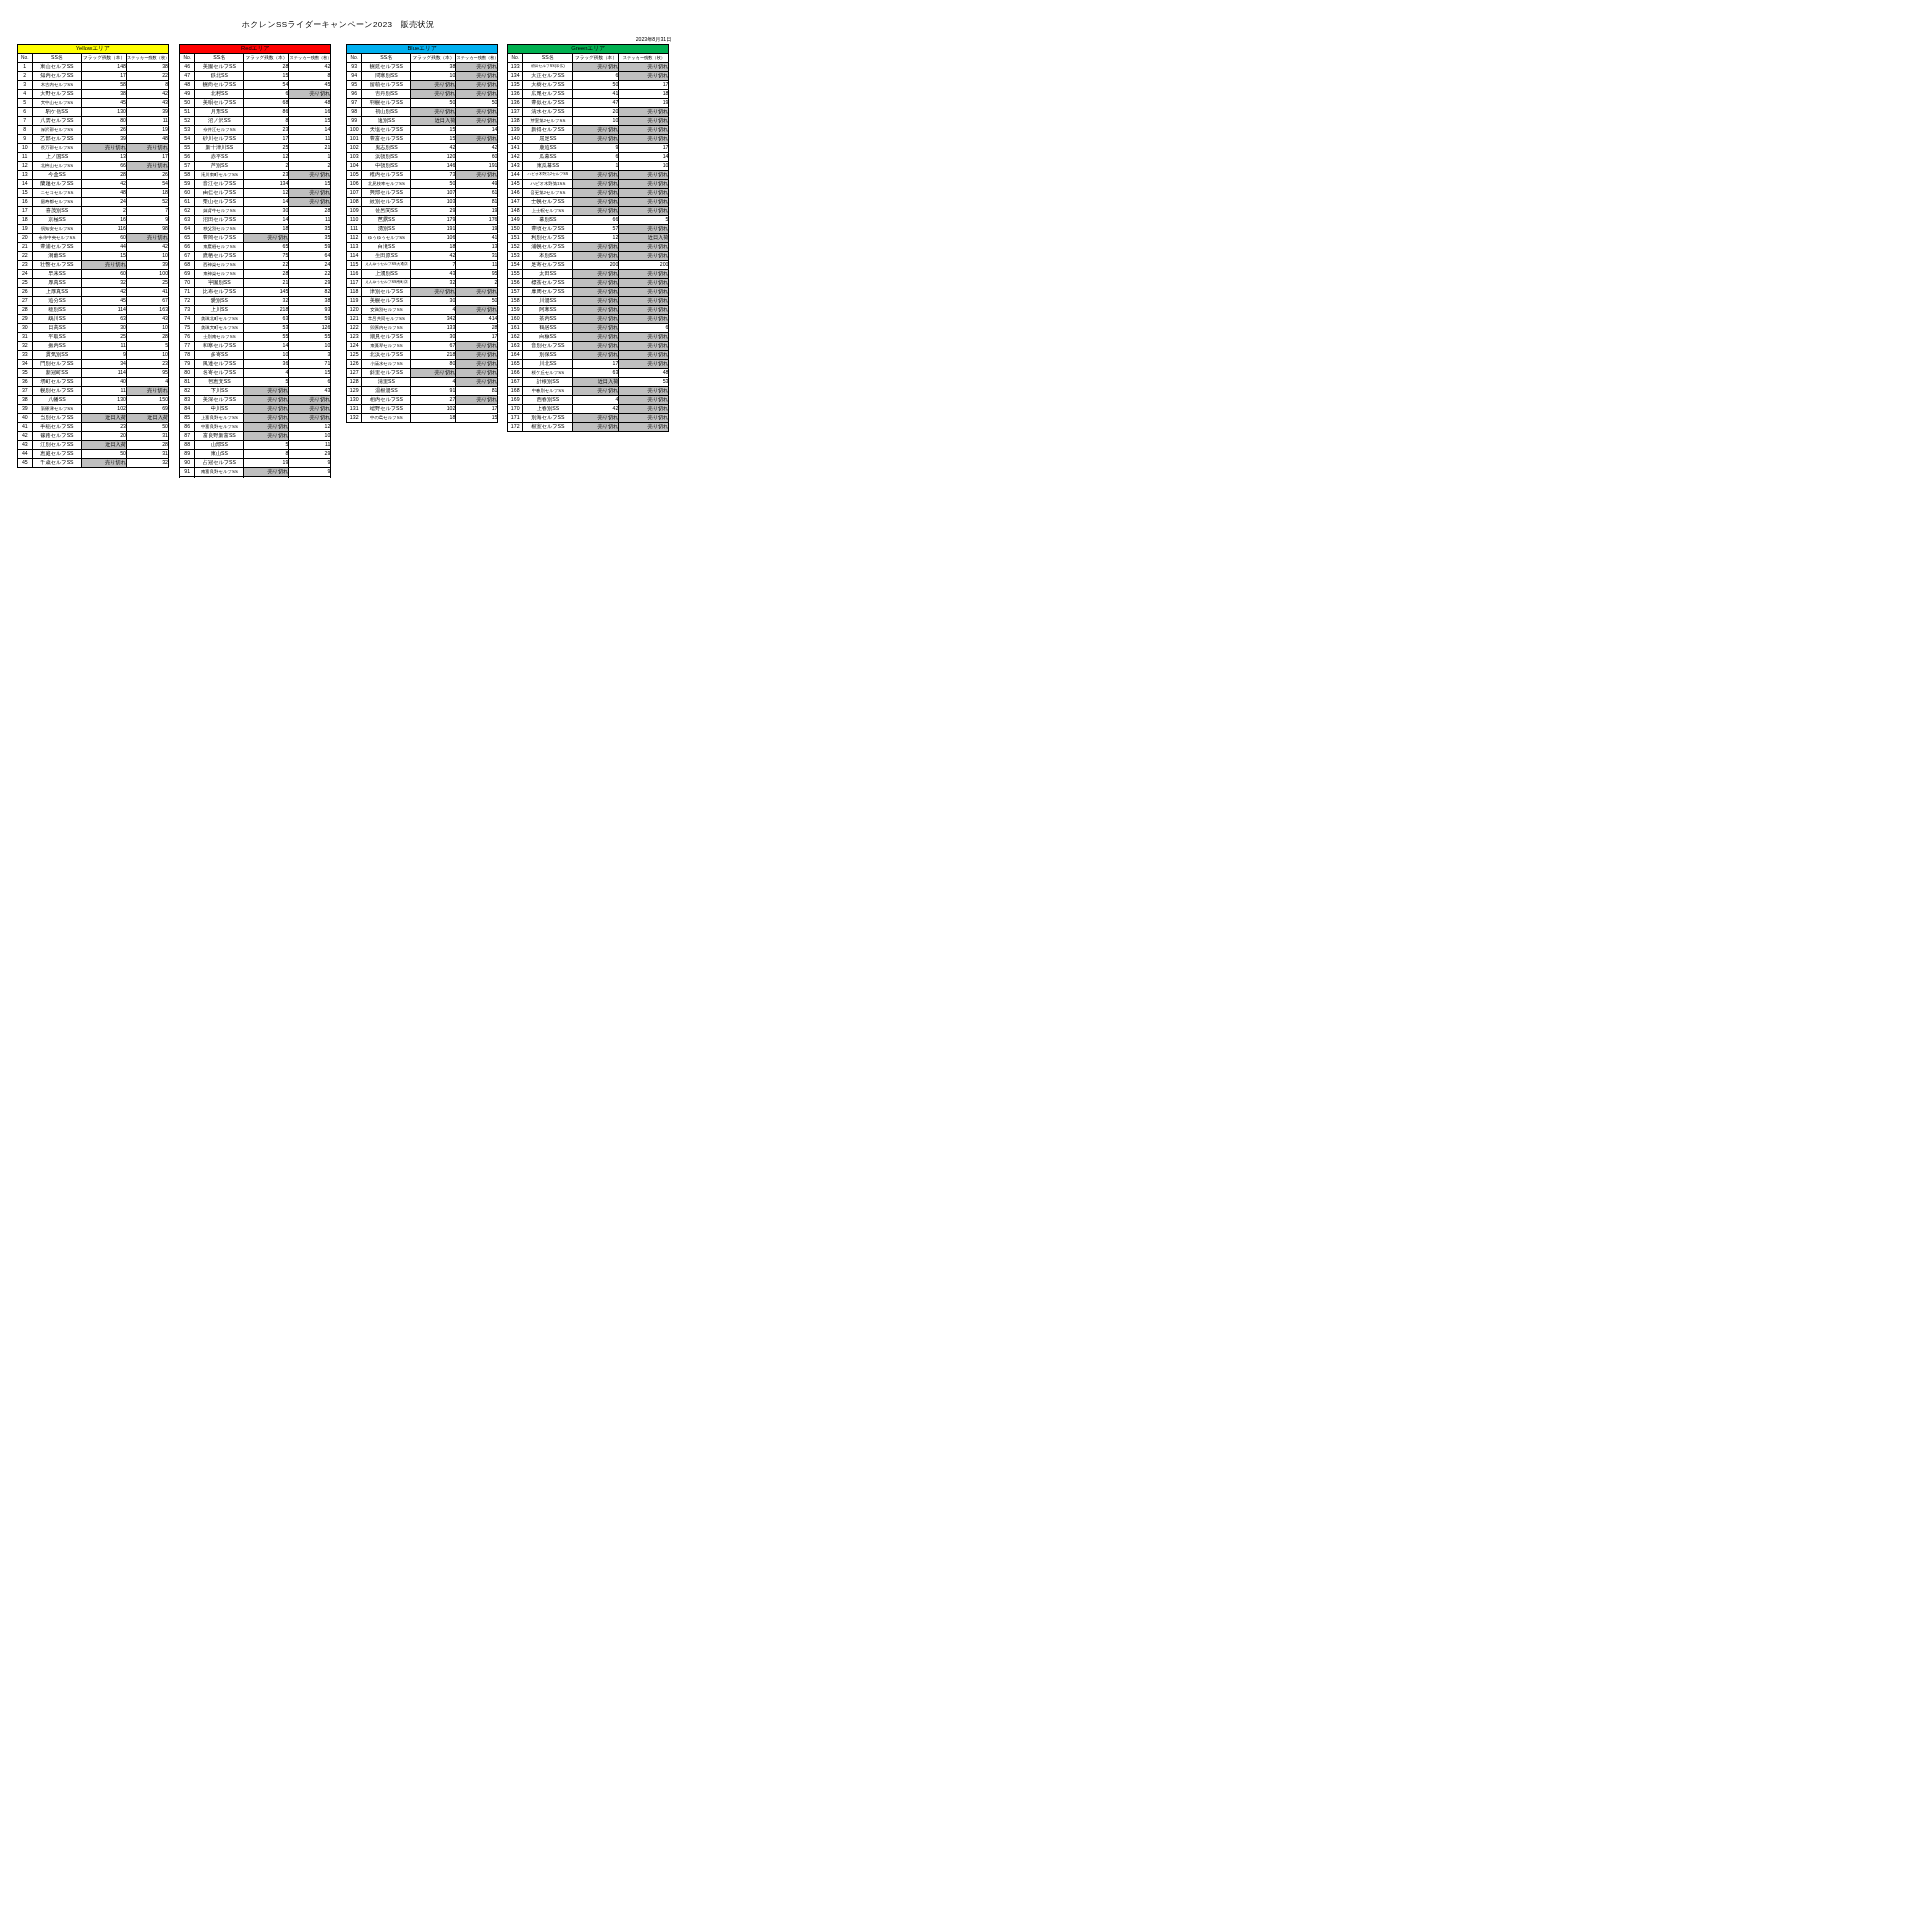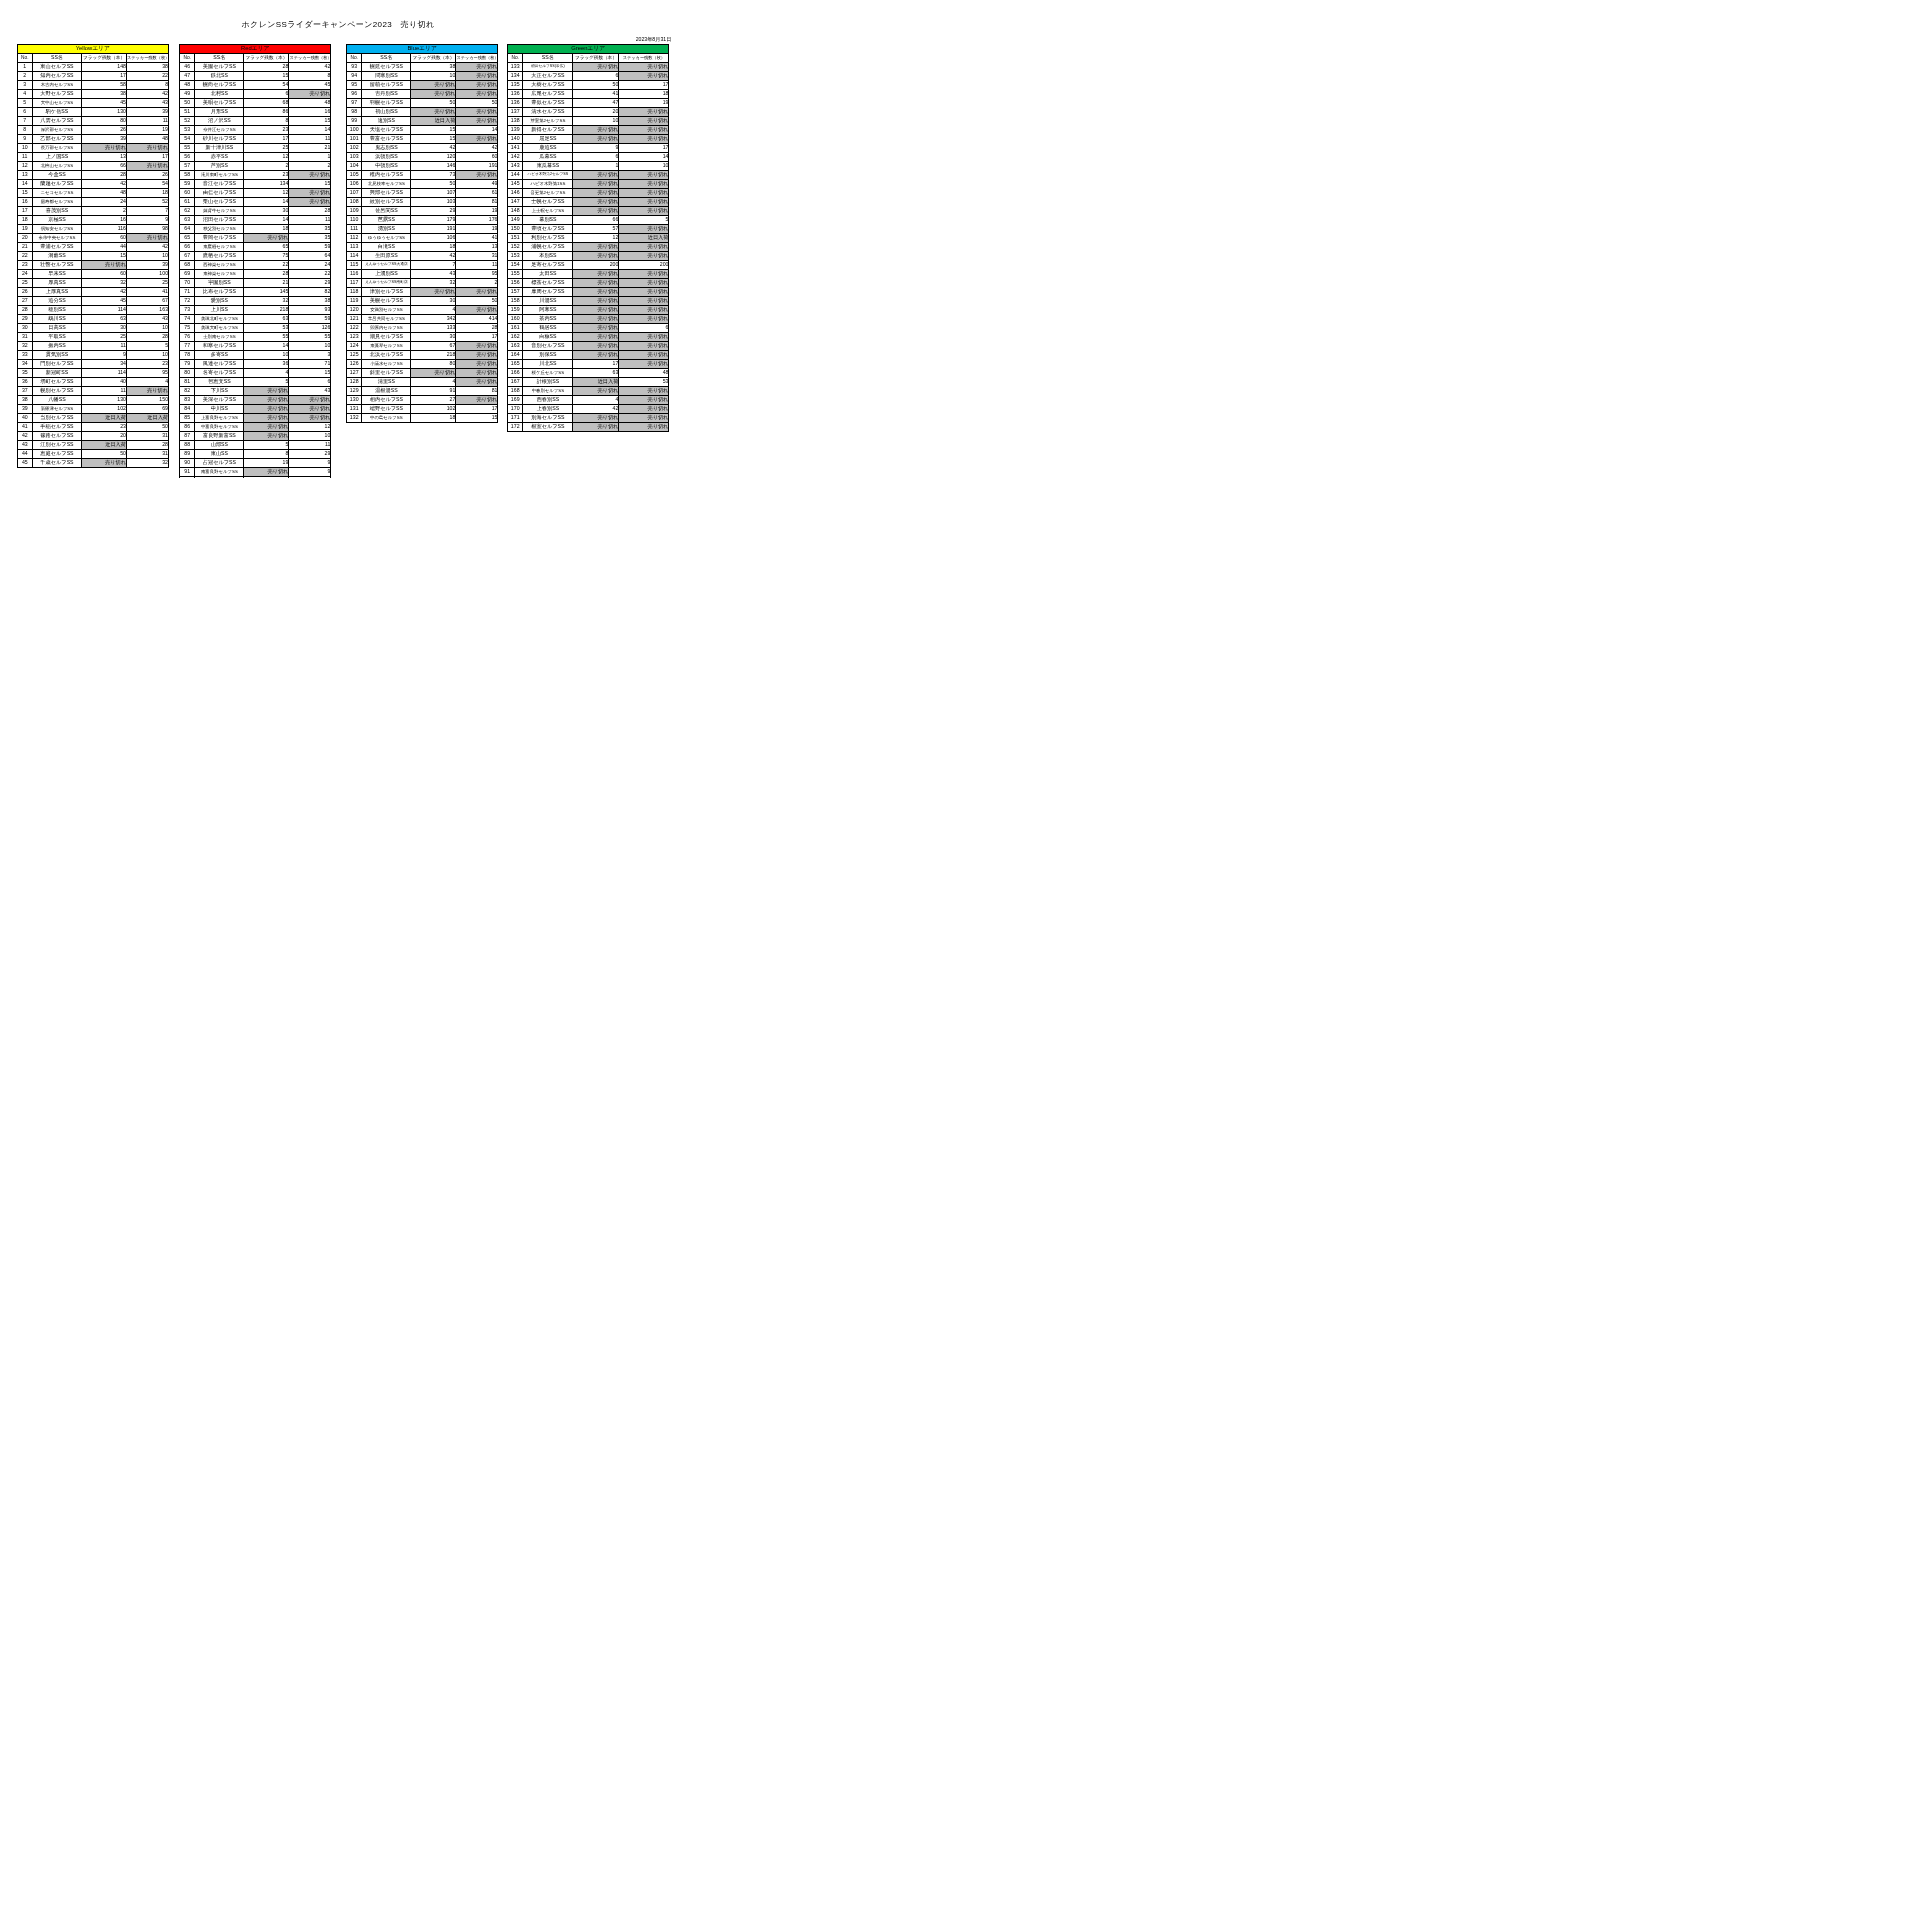--- a/index.html
+++ b/index.html
@@ -27,21 +27,21 @@
   th.h3{font-size:4.2px;font-weight:normal;}
   td.c0{text-align:center;font-size:5.2px;}
   td.c1{text-align:center;font-size:5.2px;}
   td.c1.sm{font-size:4.4px;}
   td.c1.xs{font-size:3.7px;}
   td.c2,td.c3{text-align:right;font-size:5.2px;padding-right:1.5px;}
 </style>
 </head>
 <body>
 
-<div class="title">ホクレンSSライダーキャンペーン2023　売り切れ</div>
+<div class="title">ホクレンSSライダーキャンペーン2023　販売状況</div>
 <div class="date">2023年8月31日</div>
 
 <div class="twrap" style="left:16.6px;width:152px;">
   <table class="grid">
     <colgroup>
         <col style="width:15.4px">
         <col style="width:49px">
         <col style="width:45px">
         <col style="width:42px">
       </colgroup>

